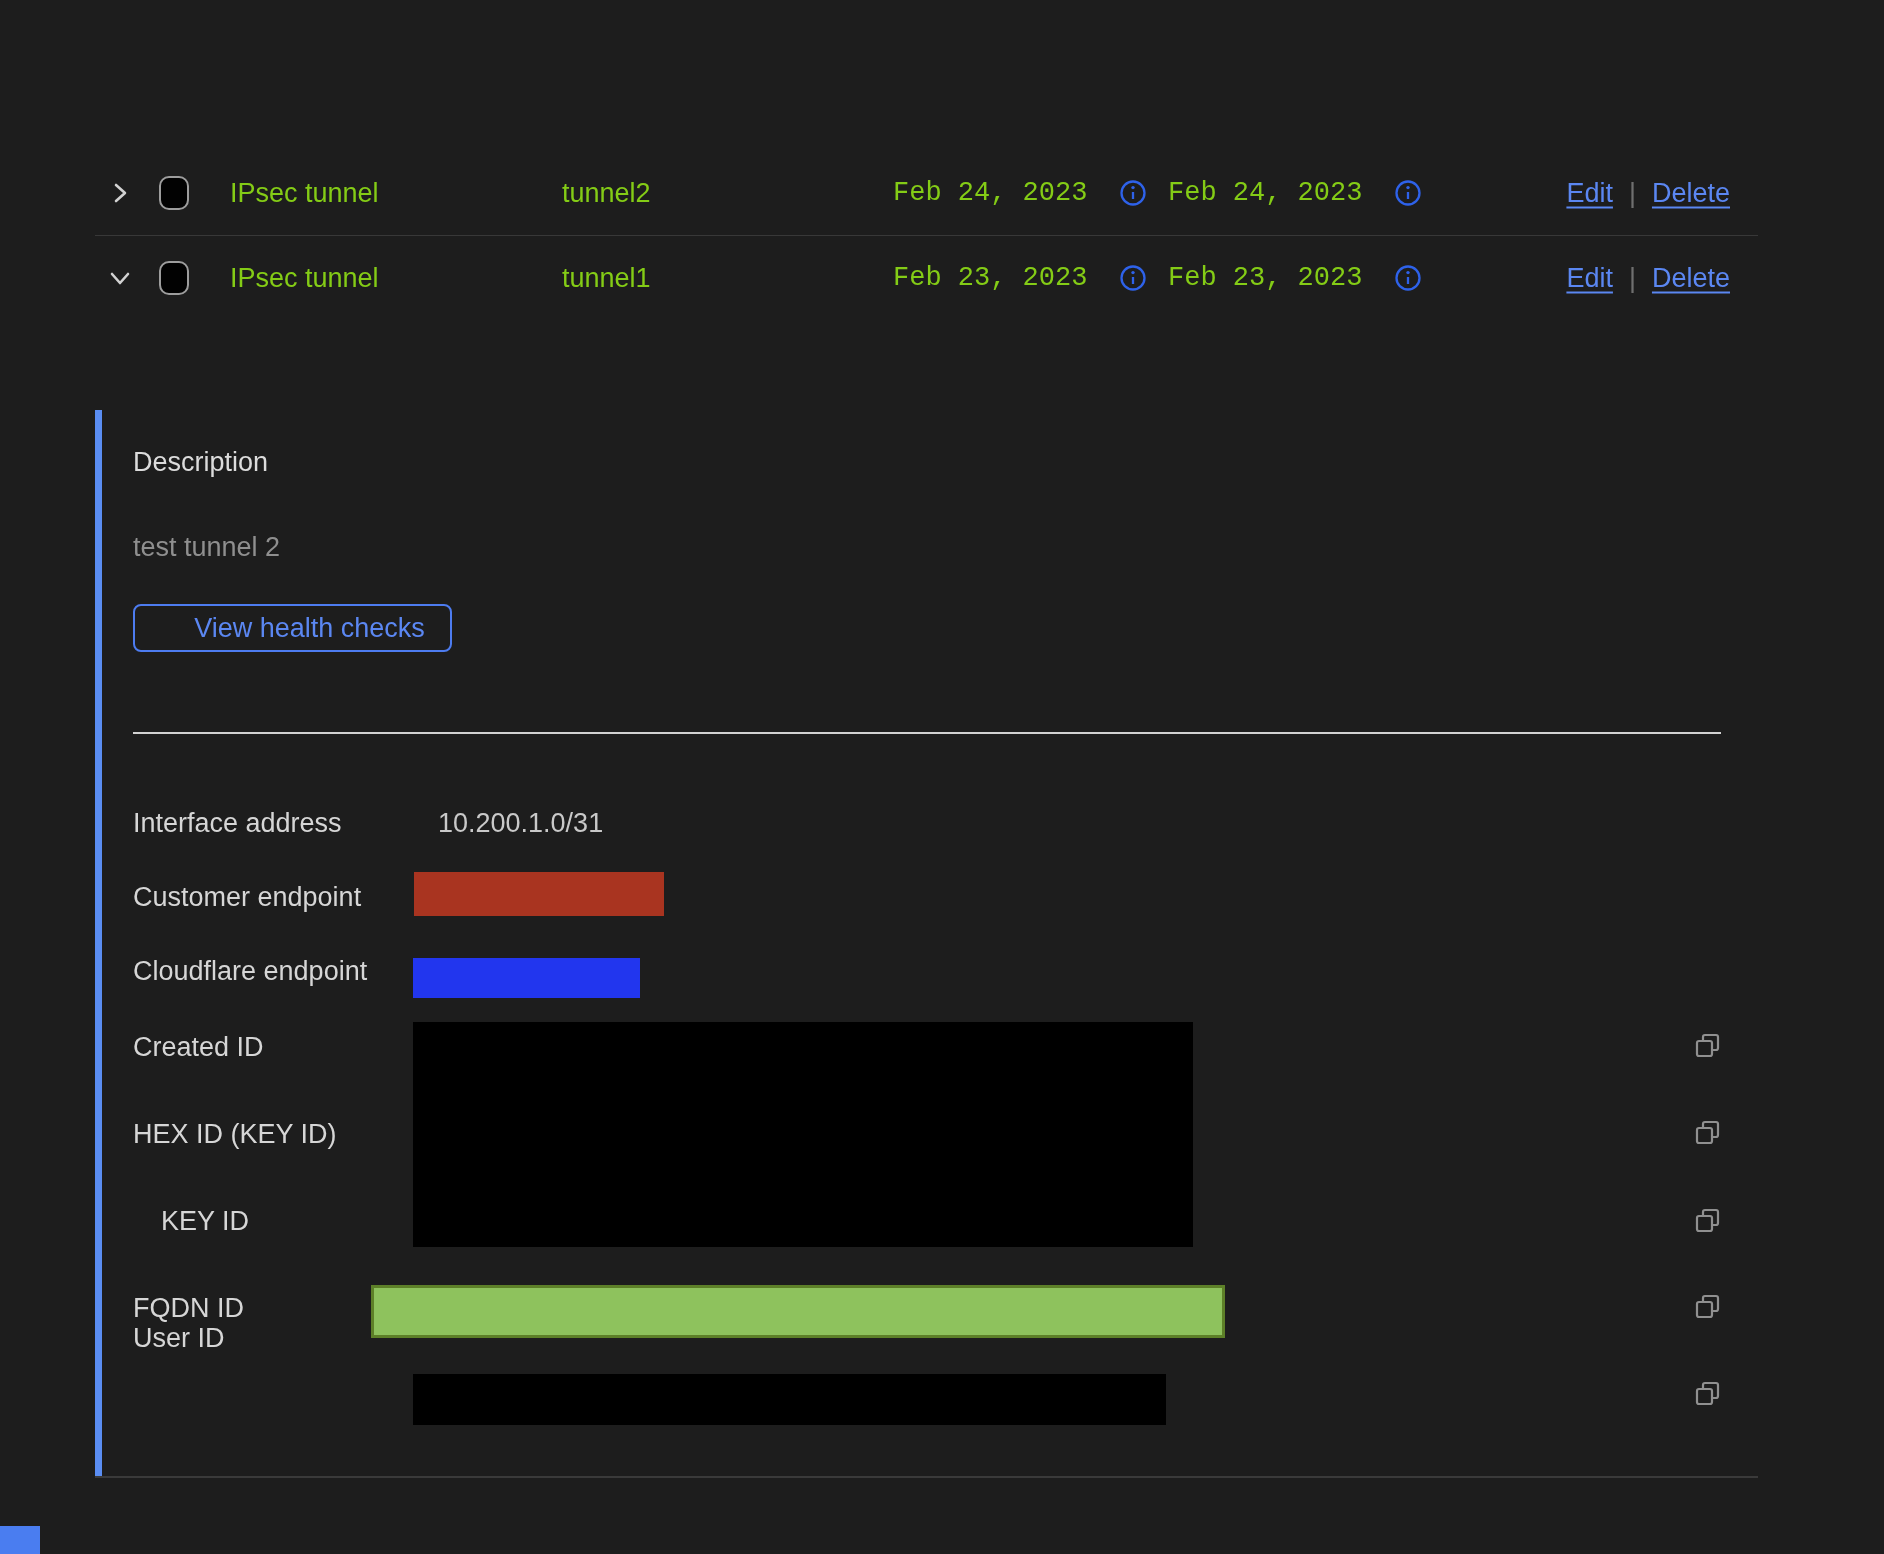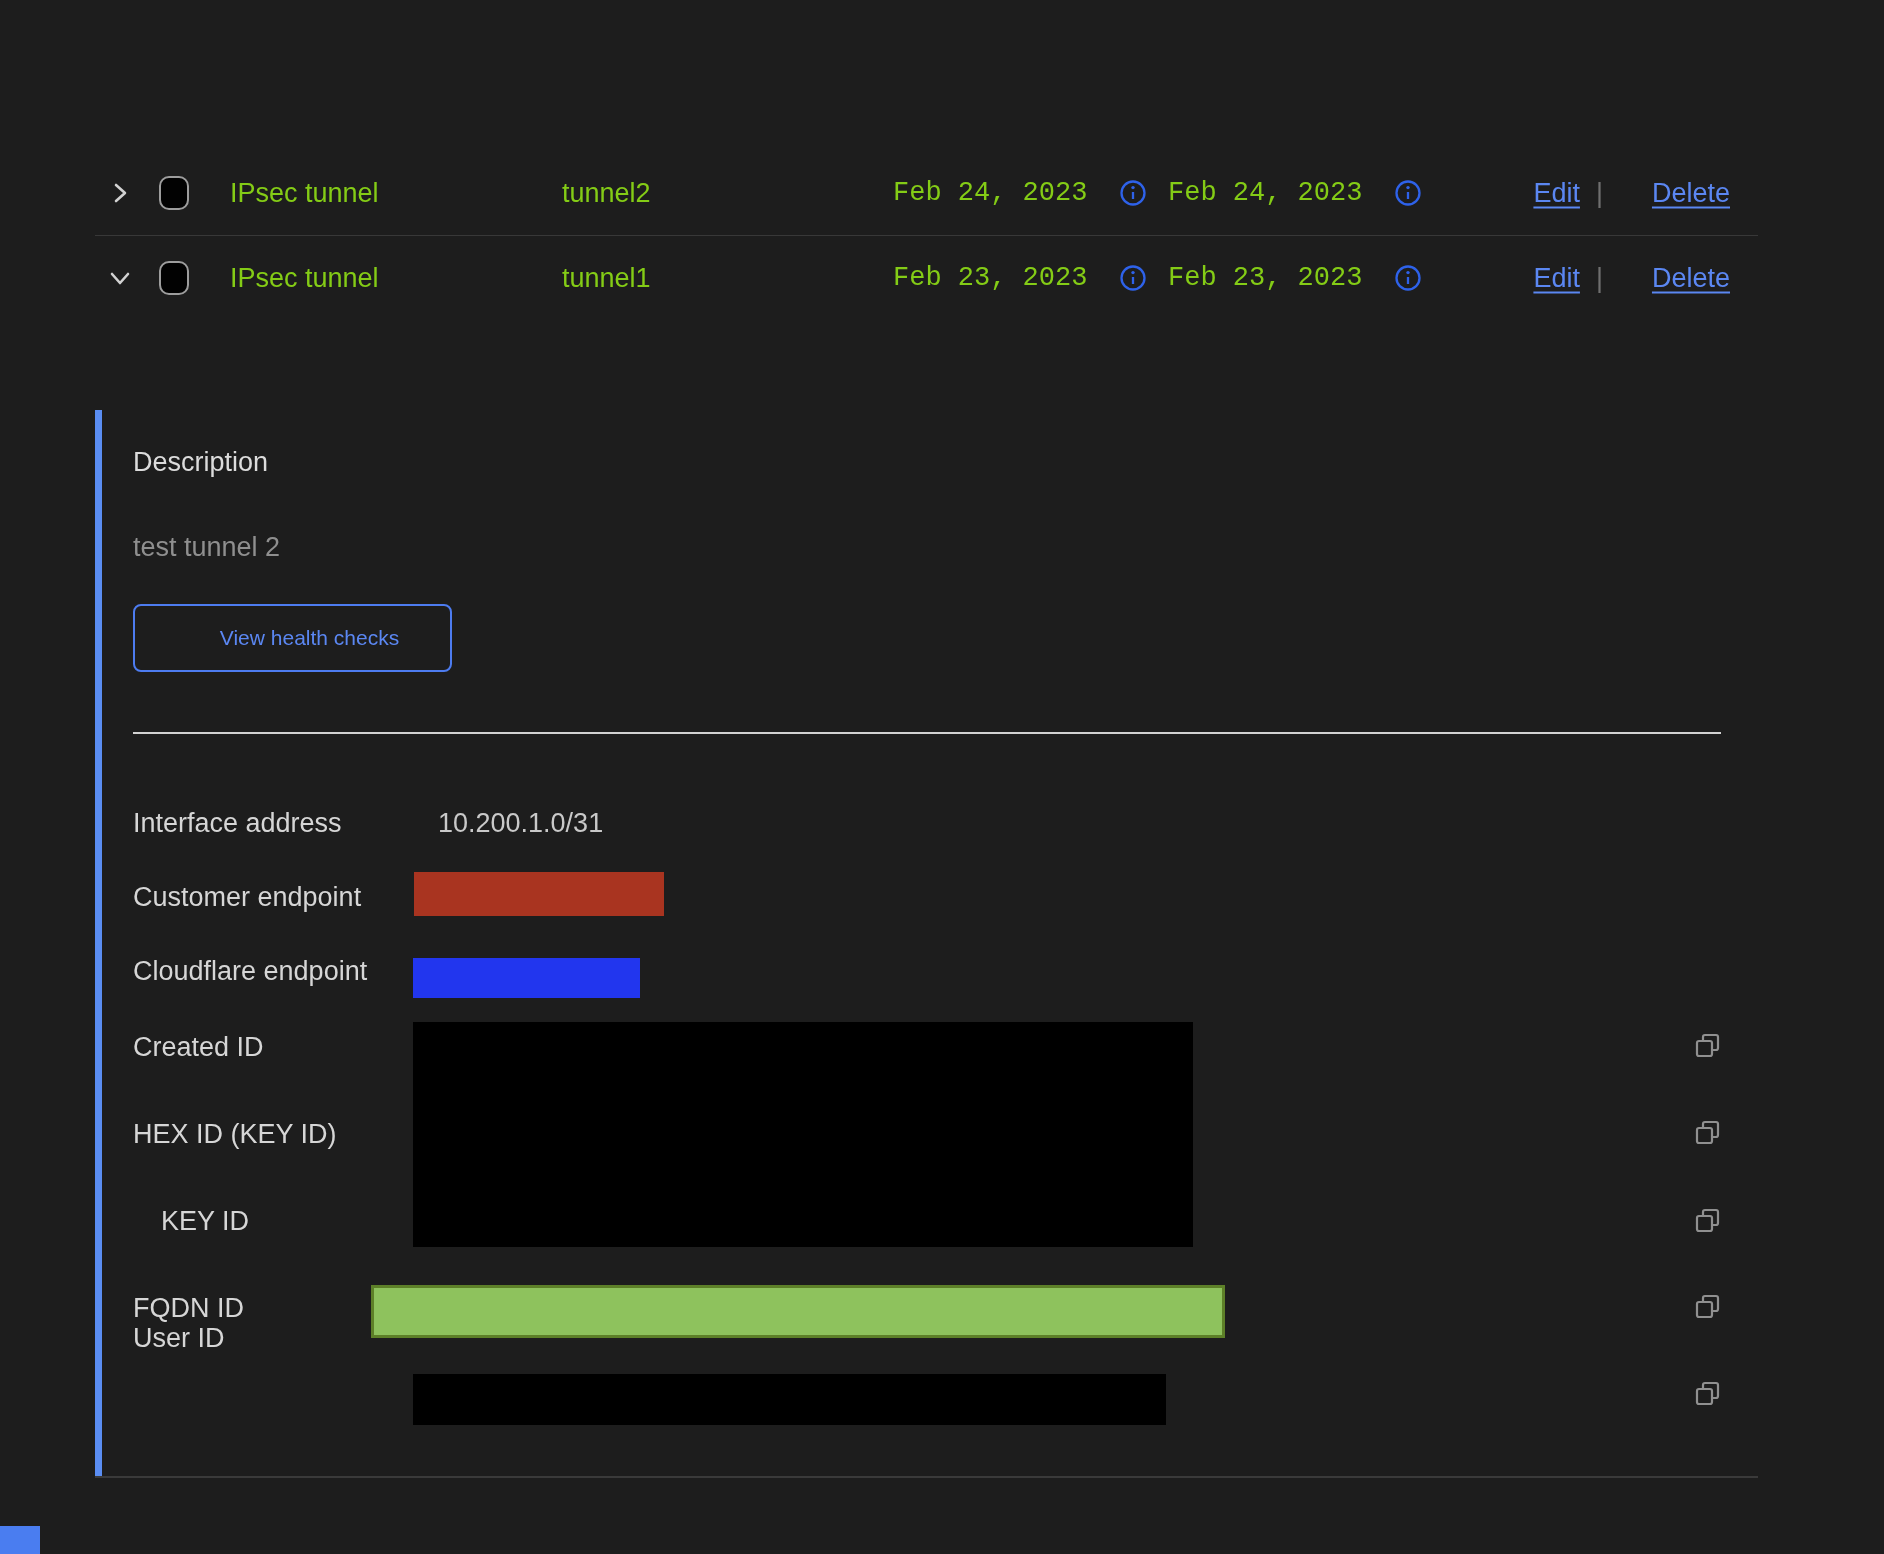--- a/index.html
+++ b/index.html
@@ -25,28 +25,28 @@
   .c-chev{left:10px;width:30px;height:30px;display:flex;align-items:center;justify-content:center;background:none;border:none;padding:0;cursor:pointer;}
   .c-cb{left:64px;}
   .c-type{left:135px;}
   .c-name{left:467px;}
   .c-created{left:798px;}
   .c-mod{left:1073px;}
   .c-actions{right:28px;}
   .checkbox{display:inline-block;width:30px;height:34px;border:2.5px solid #9d9d9d;border-radius:10px;background:#020202;box-sizing:border-box;cursor:pointer;vertical-align:middle;}
   .date-cell{display:flex;align-items:center;gap:32px;font-family:Liberation Mono, monospace;}
   .cellv{color:#84cc16;}
-  .link{color:#5b87f2;text-decoration:underline;text-underline-offset:5px;cursor:pointer;margin-left:33px;}
+  .link{color:#5b87f2;text-decoration:underline;text-underline-offset:5px;cursor:pointer;}
   .pipe{color:#6f6f6f;margin:0 16px;}
   
   .panel{position:absolute;left:95px;top:410px;width:1663px;height:1066px;border-bottom:2px solid #3a3a3a;}
   .blue-bar{position:absolute;left:0;top:0;width:7px;height:100%;background:#5a8df2;}
   .desc-label{position:absolute;left:38px;top:37px;color:#dcdcdc;}
   .desc-value{position:absolute;left:38px;top:122px;color:#8f8f8f;}
-  .health-btn{position:absolute;left:38px;top:194px;width:319px;height:68px;font-size:21px;padding-left:40px;}
+  .health-btn{position:absolute;left:38px;top:194px;width:319px;height:48px;font-size:27px;padding-left:40px;}
   .divider{position:absolute;left:38px;top:322px;width:1588px;height:2px;background:#d2d2d2;}
   .f-label{position:absolute;left:38px;white-space:nowrap;color:#d6d6d6;line-height:32px;}
   .f-value{position:absolute;left:343px;color:#c9c9c9;line-height:32px;}
   .redact{position:absolute;box-sizing:border-box;}
   .r-red{left:319px;top:462px;width:250px;height:44px;background:#a93420;}
   .r-blue{left:318px;top:548px;width:227px;height:40px;background:#2236ee;}
   .r-black-group{left:318px;top:612px;width:780px;height:225px;background:#000;}
   .r-green{left:276px;top:875px;width:854px;height:53px;background:#8ec25d;border:3px solid #5d8028;}
   .r-user{left:318px;top:964px;width:753px;height:51px;background:#000;}
   .copy-btn{position:absolute;left:1596px;width:34px;height:34px;background:none;border:none;padding:0;cursor:pointer;}

